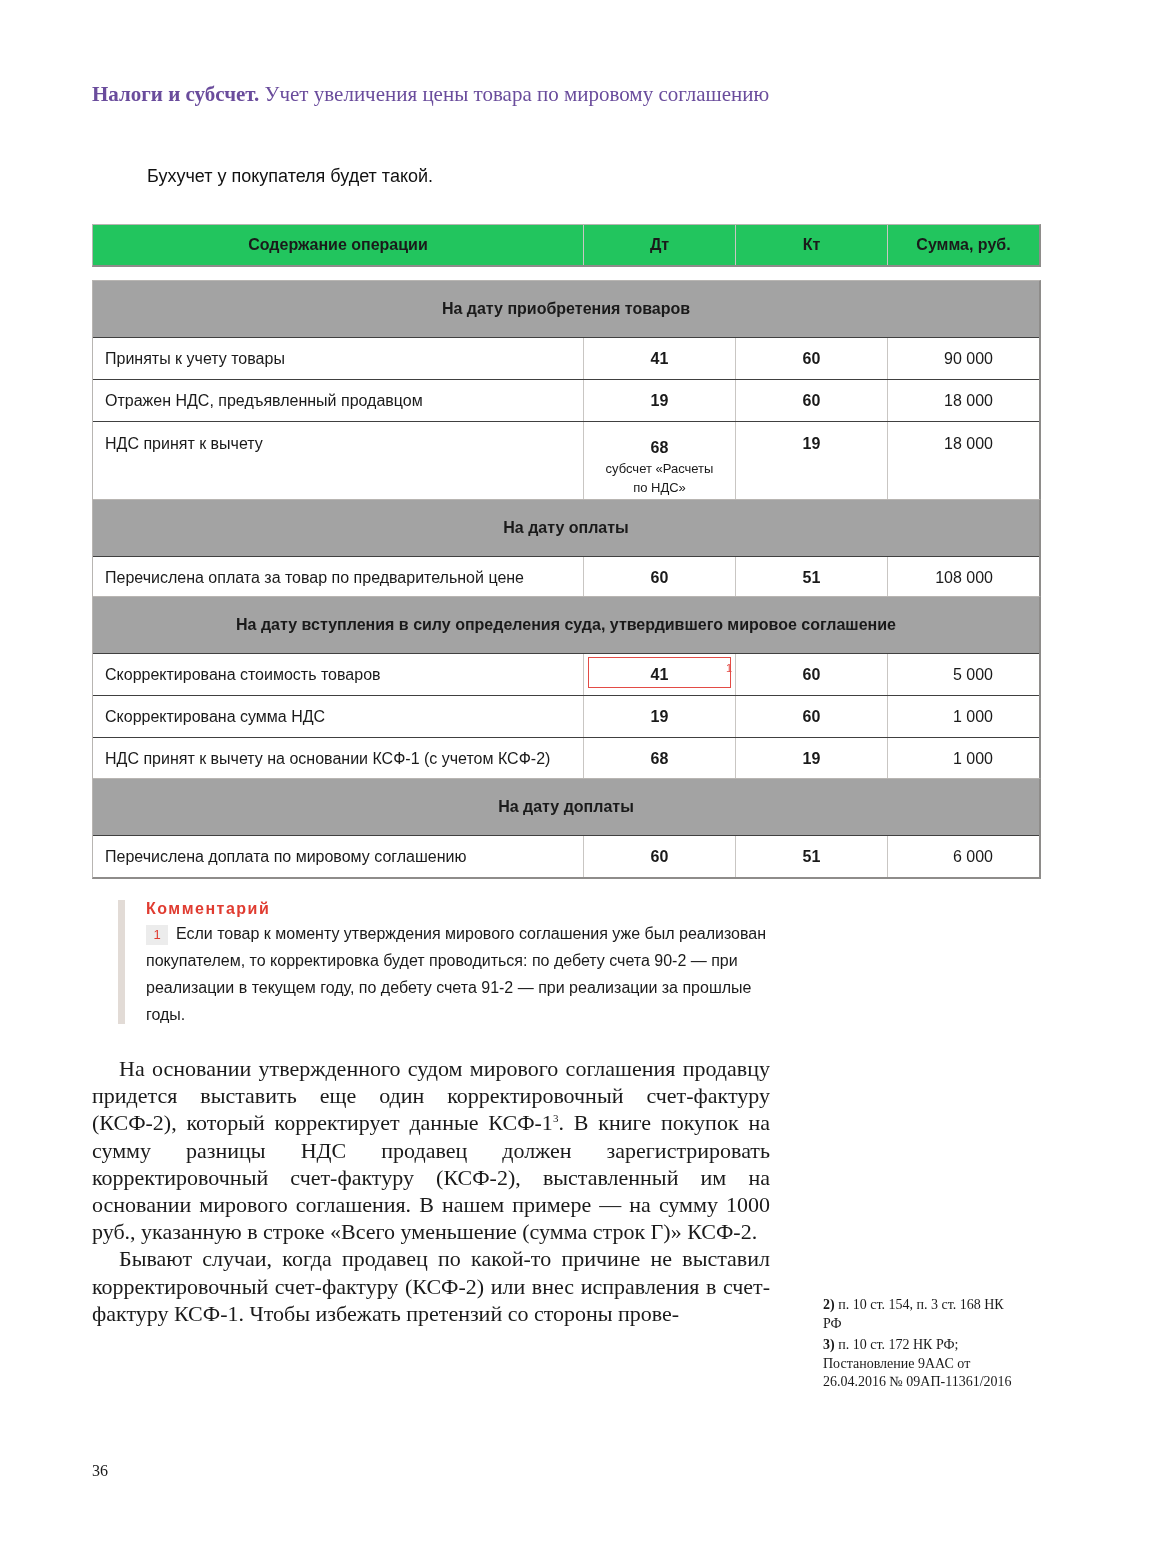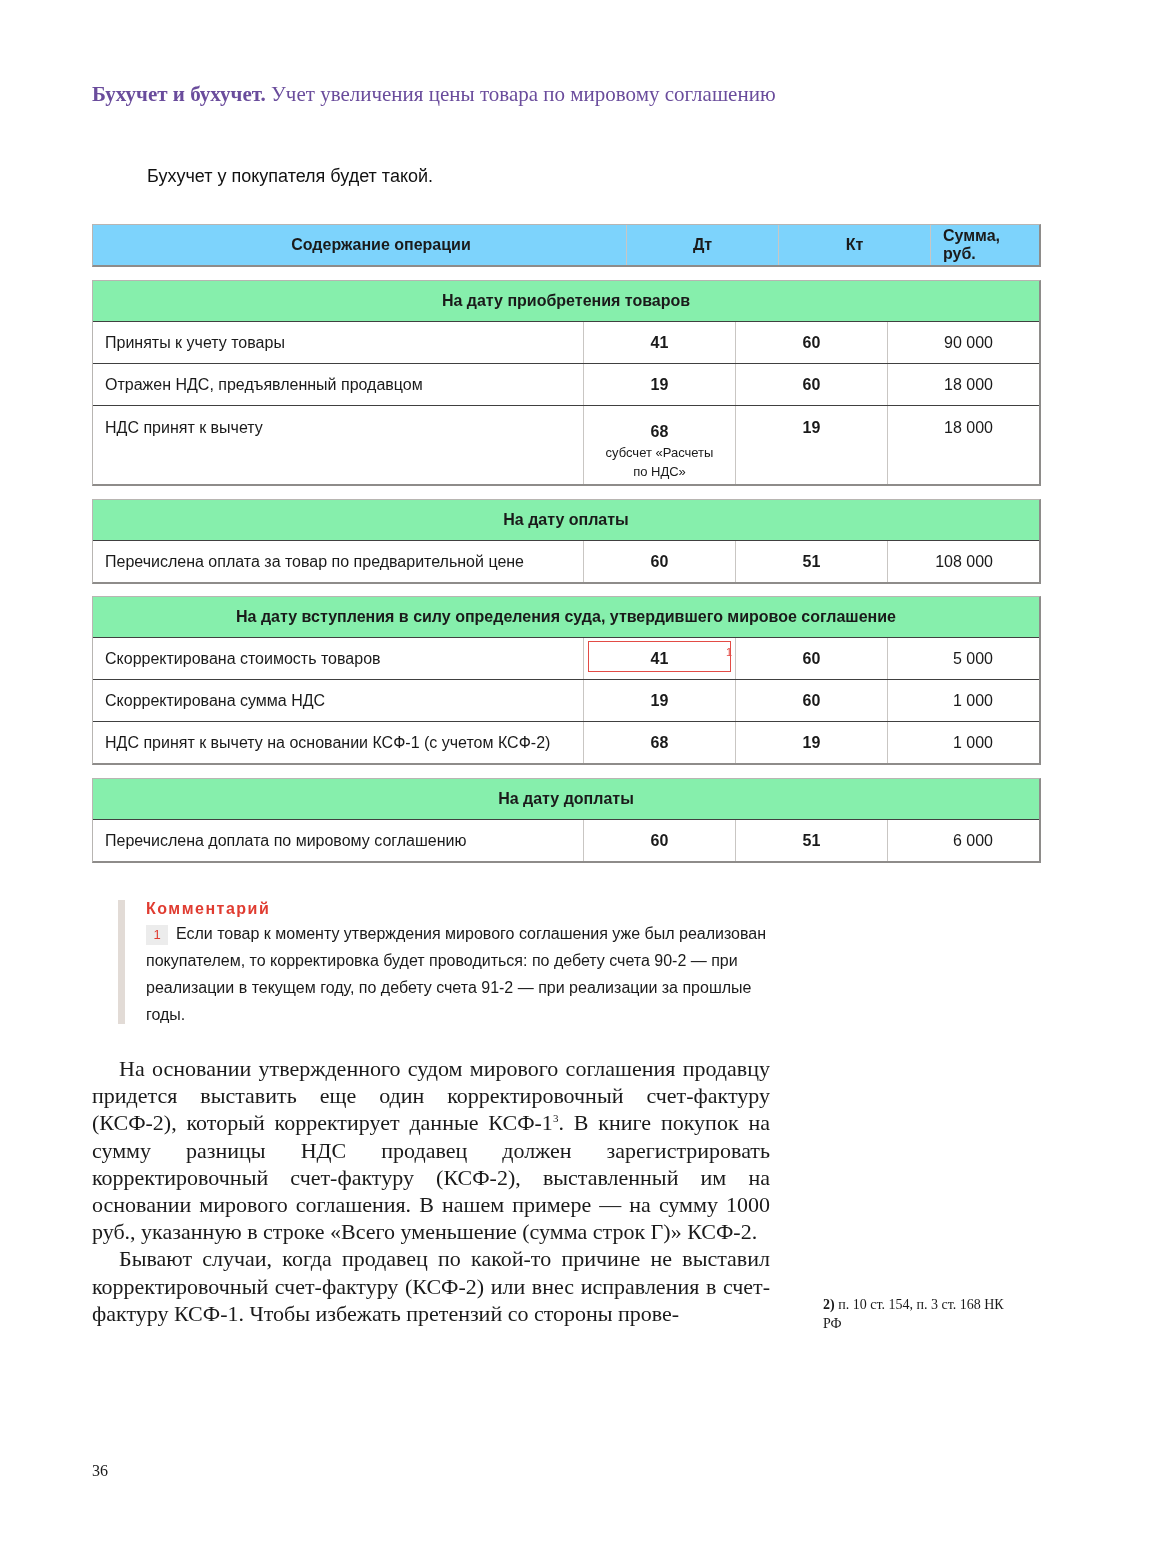--- a/index.html
+++ b/index.html
@@ -13,23 +13,23 @@
   .tblock { position: absolute; left: 92px; width: 949px; box-sizing: border-box;
             border-top: 1px solid #b8b5b2; border-left: 1px solid #b8b5b2;
             border-right: 2px solid #8e8c8a; border-bottom: 2px solid #8e8c8a; background: #fff; }
   .row { display: flex; border-top: 1px solid #404040; box-sizing: border-box; }
   .row:first-child { border-top: none; }
   .cell { box-sizing: border-box; font-family: "Liberation Sans", sans-serif; font-size: 16px; padding: 0 12px; display: flex; align-items: center; }
   .c1 { width: 491px; border-right: 1px solid #c9c6c3; }
   .c2 { width: 152px; border-right: 1px solid #c9c6c3; justify-content: center; text-align: center; font-weight: bold; }
   .c3 { width: 152px; border-right: 1px solid #c9c6c3; justify-content: center; font-weight: bold; }
   .c4 { flex: 1; justify-content: flex-end; padding-right: 46px; }
-  .hdr { background: #7dd3fc; padding-left: 43px; }
+  .hdr { background: #22c55e; }
   .hdr .cell { font-weight: bold; justify-content: center; height: 40px; }
-  .sec { background: #86efac; justify-content: center; align-items: center; height: 40px; font-family: "Liberation Sans", sans-serif; font-weight: bold; font-size: 16px; }
+  .sec { background: #a3a3a3; justify-content: center; align-items: center; height: 56px; font-family: "Liberation Sans", sans-serif; font-weight: bold; font-size: 16px; }
   .r { height: 42px; }
   .r.tall { height: 79px; }
   .r.tall .cell { align-items: flex-start; padding-top: 13px; }
   .c2 .sub { display: block; font-weight: normal; font-size: 13px; line-height: 19px; margin-top: 2px; }
   .marked { position: relative; }
   .marked .box { position: absolute; left: 4px; top: 3px; right: 4px; bottom: 7px; border: 1.5px solid #e34b45; box-sizing: border-box; }
   .marked .mark { position: absolute; right: 3px; top: 8px; font-size: 11px; color: #e34b45; font-weight: normal; }
 
   .comment { position: absolute; left: 118px; top: 900px; width: 660px; border-left: 7px solid #e2dbd6; padding-left: 21px; height: 124px; box-sizing: border-box; }
   .comment-title { font-family: "Liberation Sans", sans-serif; font-weight: bold; font-size: 16px; color: #e03c31; letter-spacing: 1.5px; margin-top: 0; }
@@ -44,21 +44,21 @@
   .footnotes { position: absolute; left: 823px; top: 1296px; width: 200px; font-family: "Liberation Serif", serif; font-size: 14px; line-height: 18.5px; color: #1a1a1a; }
   .footnotes .fn { margin-bottom: 3px; }
   .footnotes b { font-weight: bold; }
 
   .page-number { position: absolute; left: 92px; top: 1462px; font-family: "Liberation Serif", serif; font-size: 16px; color: #1a1a1a; }
 </style>
 </head>
 <body>
 
 <div class="running-head">
-  <b>Бухучет и бухучет.</b>
+  <b>Налоги и субсчет.</b>
   <span>Учет увеличения цены товара по мировому соглашению</span>
 </div>
 
 <div class="intro">Бухучет у покупателя будет такой.</div>
 
 <div class="tblock" style="top:224px;">
   <div class="row hdr">
     <div class="cell c1">Содержание операции</div>
     <div class="cell c2">Дт</div>
     <div class="cell c3">Кт</div>
@@ -144,15 +144,16 @@
   </div>
 </div>
 
 <div class="body-text">
   <p><span>На основании утвержденного судом мирового соглашения продавцу придется выставить еще один корректировочный счет-фактуру (КСФ-2), который корректирует данные КСФ-1</span><sup>3</sup><span>. В книге покупок на сумму разницы НДС продавец должен зарегистрировать корректировочный счет-фактуру (КСФ-2), выставленный им на основании мирового соглашения. В нашем примере — на сумму 1000 руб., указанную в строке «Всего уменьшение (сумма строк Г)» КСФ-2.</span></p>
   <p><span>Бывают случаи, когда продавец по какой-то причине не выставил корректировочный счет-фактуру (КСФ-2) или внес исправления в счет-фактуру КСФ-1. Чтобы избежать претензий со стороны прове-</span></p>
 </div>
 
 <div class="footnotes">
   <div class="fn"><b>2)</b><span> п. 10 ст. 154, п. 3 ст. 168 НК РФ</span></div>
+  <div class="fn"><b>3)</b><span> п. 10 ст. 172 НК РФ; Постановление 9ААС от 26.04.2016 № 09АП-11361/2016</span></div>
 </div>
 
 <div class="page-number">36</div>
 
 </body></html>

